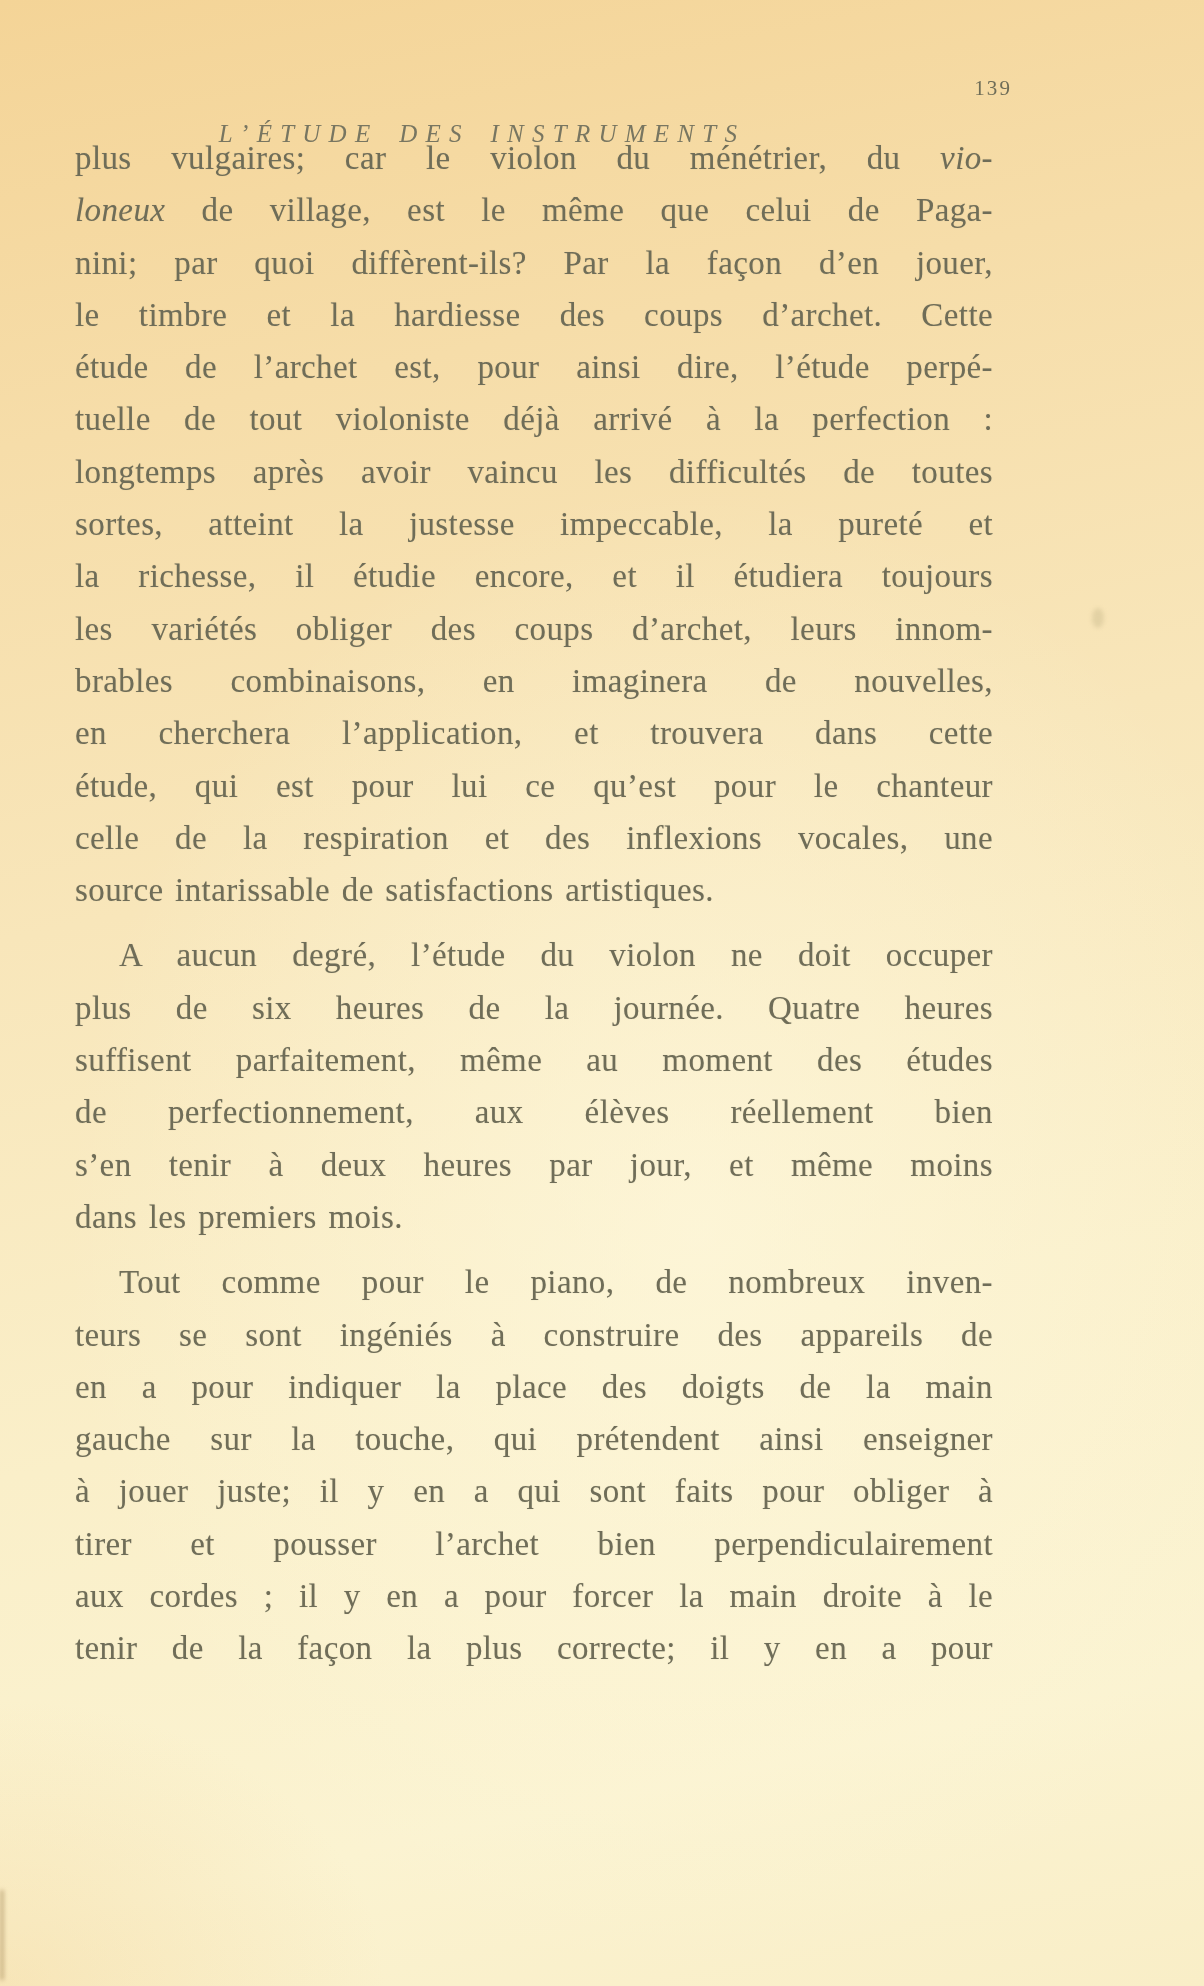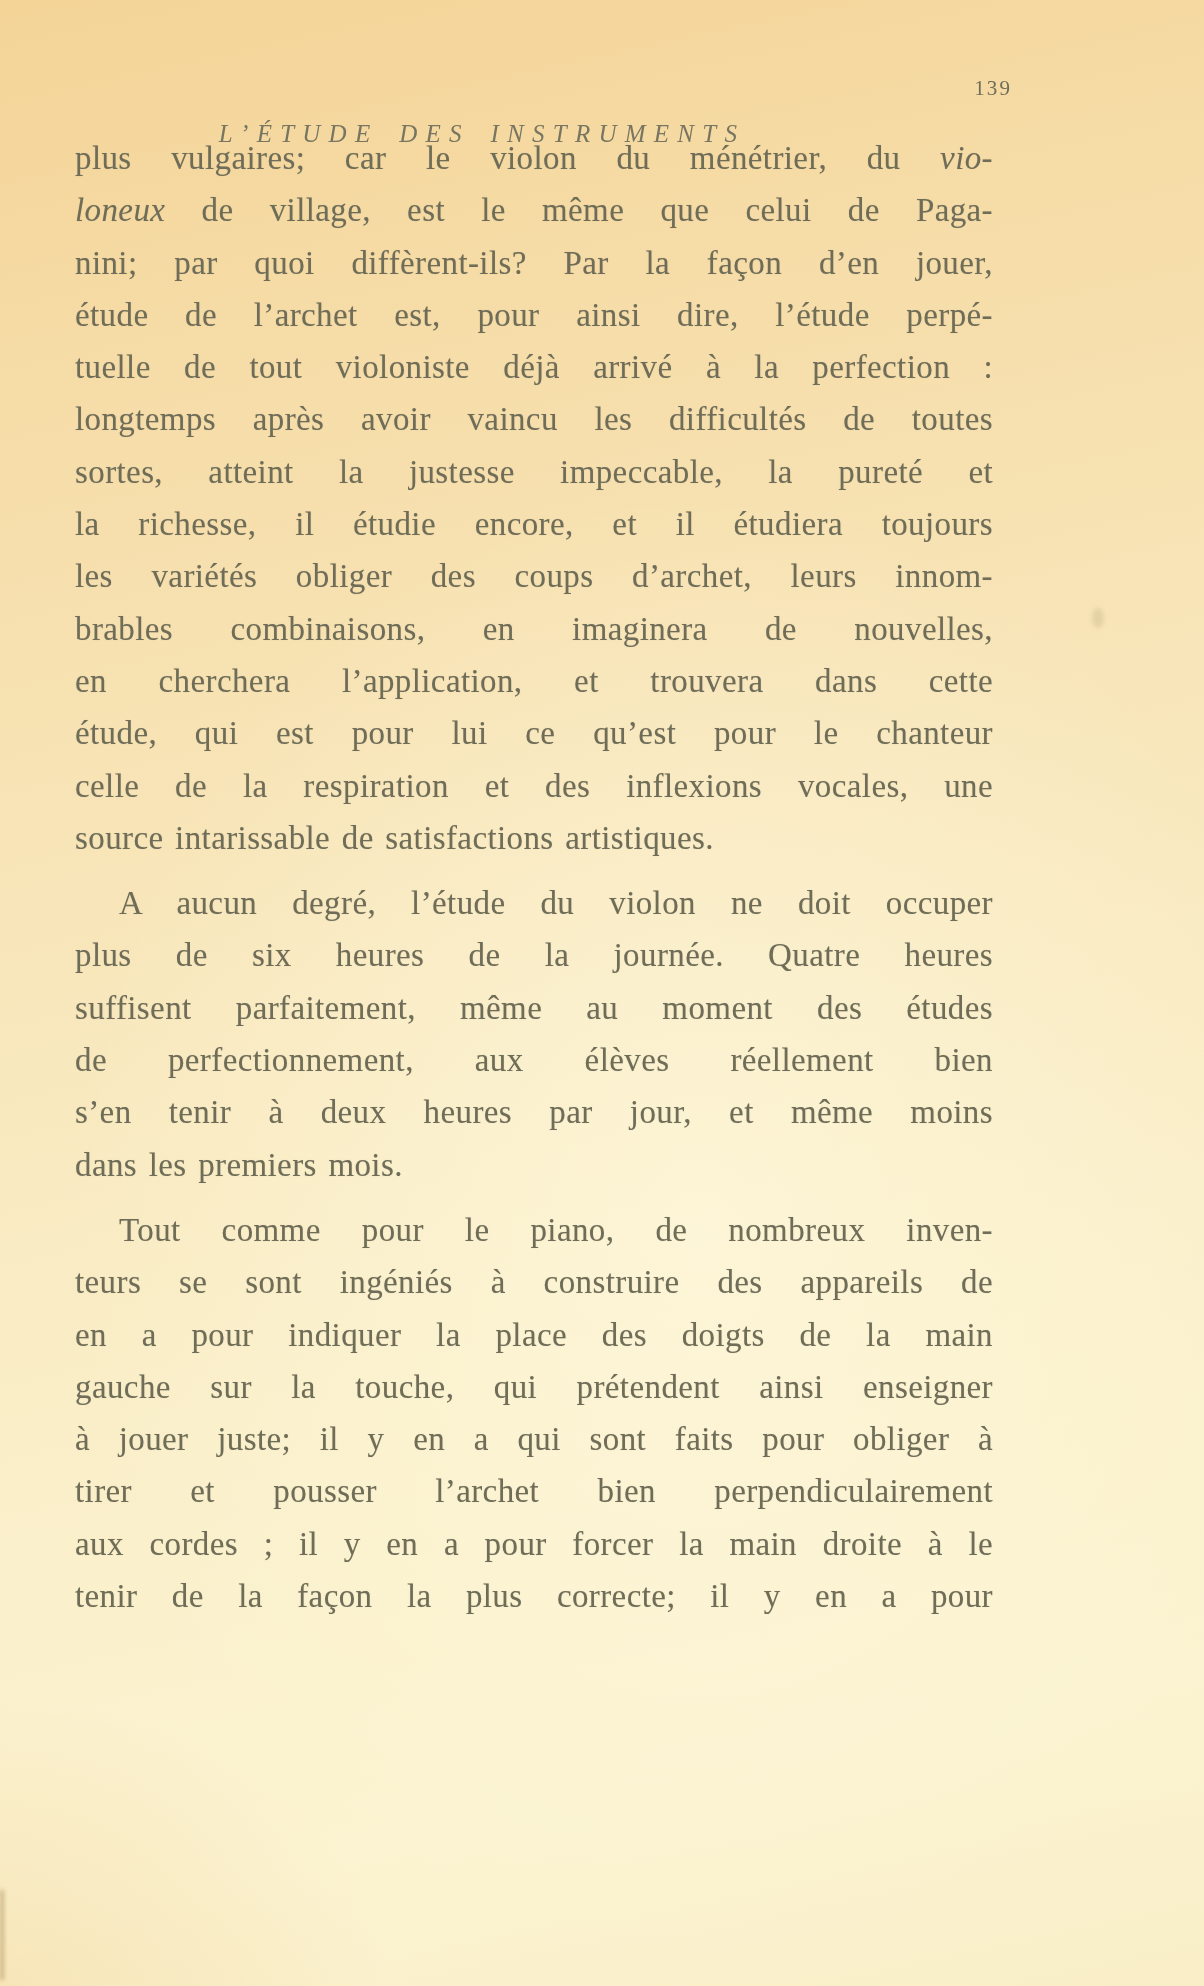--- a/index.html
+++ b/index.html
@@ -99,20 +99,21 @@
   <div class="header">
     <span class="running-title">L’ÉTUDE DES INSTRUMENTS</span>
     <span class="page-number">139</span>
   </div>
 
   <div class="body-text">
       <div class="paragraph">
         <div class="line"><span>plus vulgaires; car le violon du ménétrier, du </span><i>vio-</i></div>
         <div class="line"><i>loneux</i><span> de village, est le même que celui de Paga-</span></div>
         <div class="line"><span>nini; par quoi diffèrent-ils? Par la façon d’en jouer,</span></div>
+        <div class="line"><span>le timbre et la hardiesse des coups d’archet. Cette</span></div>
         <div class="line"><span>étude de l’archet est, pour ainsi dire, l’étude perpé-</span></div>
         <div class="line"><span>tuelle de tout violoniste déjà arrivé à la perfection :</span></div>
         <div class="line"><span>longtemps après avoir vaincu les difficultés de toutes</span></div>
         <div class="line"><span>sortes, atteint la justesse impeccable, la pureté et</span></div>
         <div class="line"><span>la richesse, il étudie encore, et il étudiera toujours</span></div>
         <div class="line"><span>les variétés obliger des coups d’archet, leurs innom-</span></div>
         <div class="line"><span>brables combinaisons, en imaginera de nouvelles,</span></div>
         <div class="line"><span>en cherchera l’application, et trouvera dans cette</span></div>
         <div class="line"><span>étude, qui est pour lui ce qu’est pour le chanteur</span></div>
         <div class="line"><span>celle de la respiration et des inflexions vocales, une</span></div>

